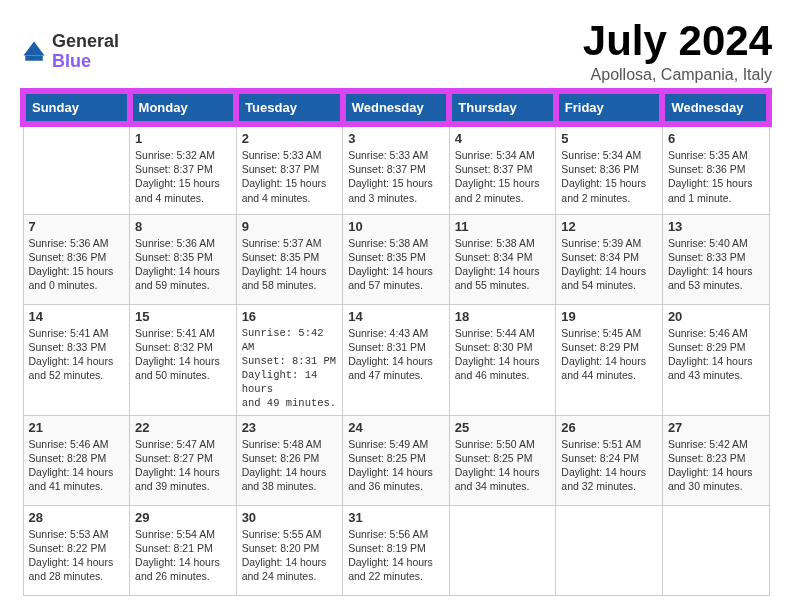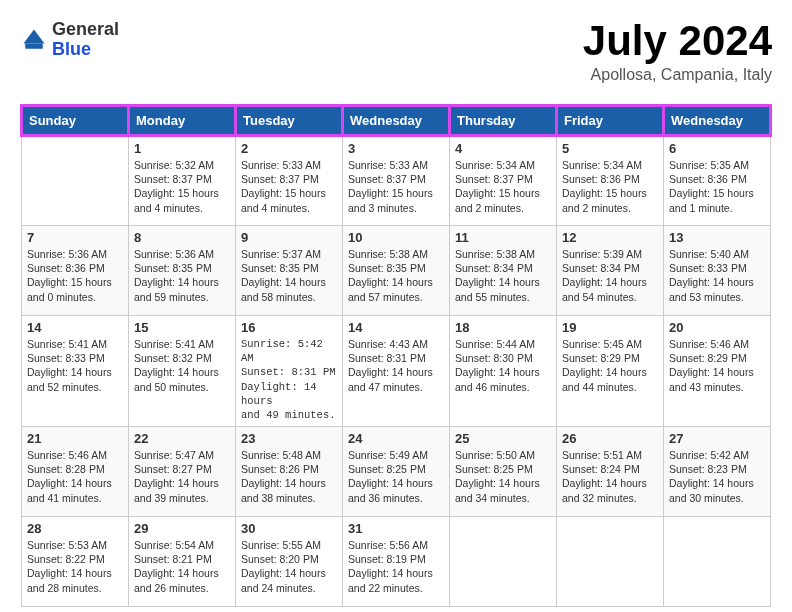--- a/index.html
+++ b/index.html
@@ -6,42 +6,42 @@
     body {
       font-family: Arial, sans-serif;
       background: #fff;
       width: 792px;
       min-height: 612px;
       padding: 20px;
     }
     .header {
       display: flex;
       justify-content: space-between;
-      align-items: flex-start;
-      margin-bottom: 20px;
+      align-items: center;
+      margin-bottom: 4px;
     }
     .logo {
       display: flex;
       align-items: center;
       gap: 4px;
     }
     .logo-text {
       display: flex;
       flex-direction: column;
       line-height: 1.1;
     }
     .logo-general {
       font-size: 18px;
       font-weight: bold;
       color: #333;
     }
     .logo-blue {
       font-size: 18px;
       font-weight: bold;
-      color: #1d4ed8;
+      color: #8b5cf6;
     }
     .logo-icon {
       width: 28px;
       height: 28px;
     }
     .title-block {
       text-align: right;
     }
     .month-title {
       font-size: 42px;
@@ -59,21 +59,21 @@
       border-collapse: collapse;
       table-layout: fixed;
     }
     thead th {
       background-color: #1a5fa8;
       color: #fff;
       font-size: 13px;
       font-weight: bold;
       padding: 6px 6px;
       text-align: left;
-      border: 3px solid #d946ef;
+      border: 6px solid #d946ef;
     }
     td {
       border: 1px solid #ccc;
       vertical-align: top;
       padding: 4px 5px;
       font-size: 11px;
       color: #333;
       height: 90px;
     }
     .day-number {

